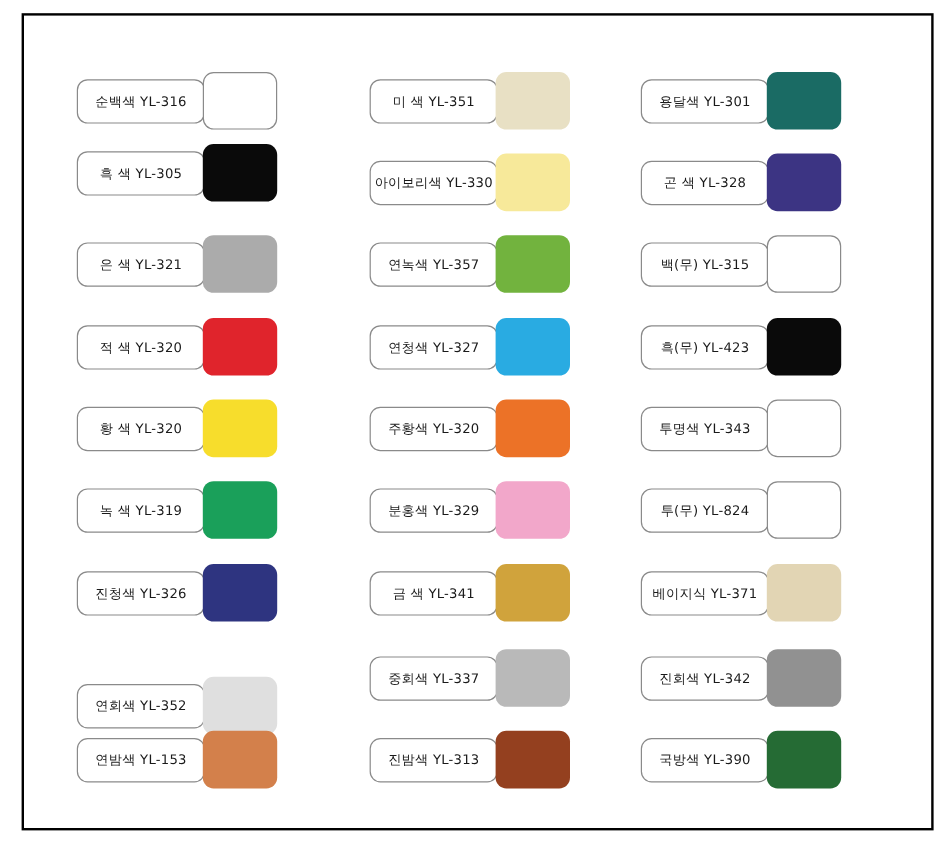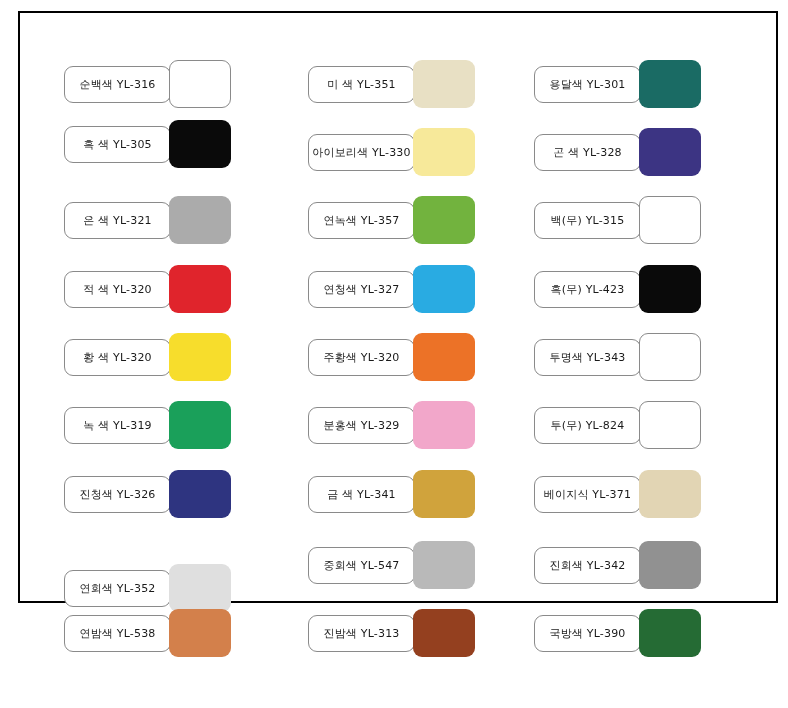--- a/index.html
+++ b/index.html
@@ -13,21 +13,21 @@
     height: 708px;
     font-family: "DejaVu Sans", "Liberation Sans", sans-serif;
     overflow: hidden;
   }
 
   #chart-frame {
     position: absolute;
     left: 18px;
     top: 11px;
     width: 760px;
-    height: 592px;
+    height: 681px;
     border: 2.5px solid #000000;
     background: #ffffff;
     box-sizing: border-box;
   }
 
   #swatch-grid {
     position: absolute;
     left: 0;
     top: 0;
     width: 100%;
@@ -139,21 +139,21 @@
           <div class="color-swatch" style="background: rgb(46, 52, 128);"></div>
         </div>
         <div class="swatch-cell" style="top: 544px;">
           <div class="label-box">
             <span class="label-text">연회색 YL-352</span>
           </div>
           <div class="color-swatch" style="background: rgb(223, 223, 223);"></div>
         </div>
         <div class="swatch-cell" style="top: 589px;">
           <div class="label-box">
-            <span class="label-text">연밤색 YL-538</span>
+            <span class="label-text">연밤색 YL-153</span>
           </div>
           <div class="color-swatch" style="background: rgb(211, 128, 75);"></div>
         </div>
       </div>
       <div class="swatch-column col-1">
         <div class="swatch-cell" style="top: 40px;">
           <div class="label-box">
             <span class="label-text">미 색 YL-351</span>
           </div>
           <div class="color-swatch" style="background: rgb(232, 224, 196);"></div>
@@ -189,21 +189,21 @@
           <div class="color-swatch" style="background: rgb(242, 167, 202);"></div>
         </div>
         <div class="swatch-cell" style="top: 450px;">
           <div class="label-box">
             <span class="label-text">금 색 YL-341</span>
           </div>
           <div class="color-swatch" style="background: rgb(208, 163, 60);"></div>
         </div>
         <div class="swatch-cell" style="top: 521px;">
           <div class="label-box">
-            <span class="label-text">중회색 YL-547</span>
+            <span class="label-text">중회색 YL-337</span>
           </div>
           <div class="color-swatch" style="background: rgb(185, 185, 185);"></div>
         </div>
         <div class="swatch-cell" style="top: 589px; padding-left: 24px;">
           <div class="label-box">
             <span class="label-text">진밤색 YL-313</span>
           </div>
           <div class="color-swatch" style="background: rgb(148, 64, 31);"></div>
         </div>
       </div>

